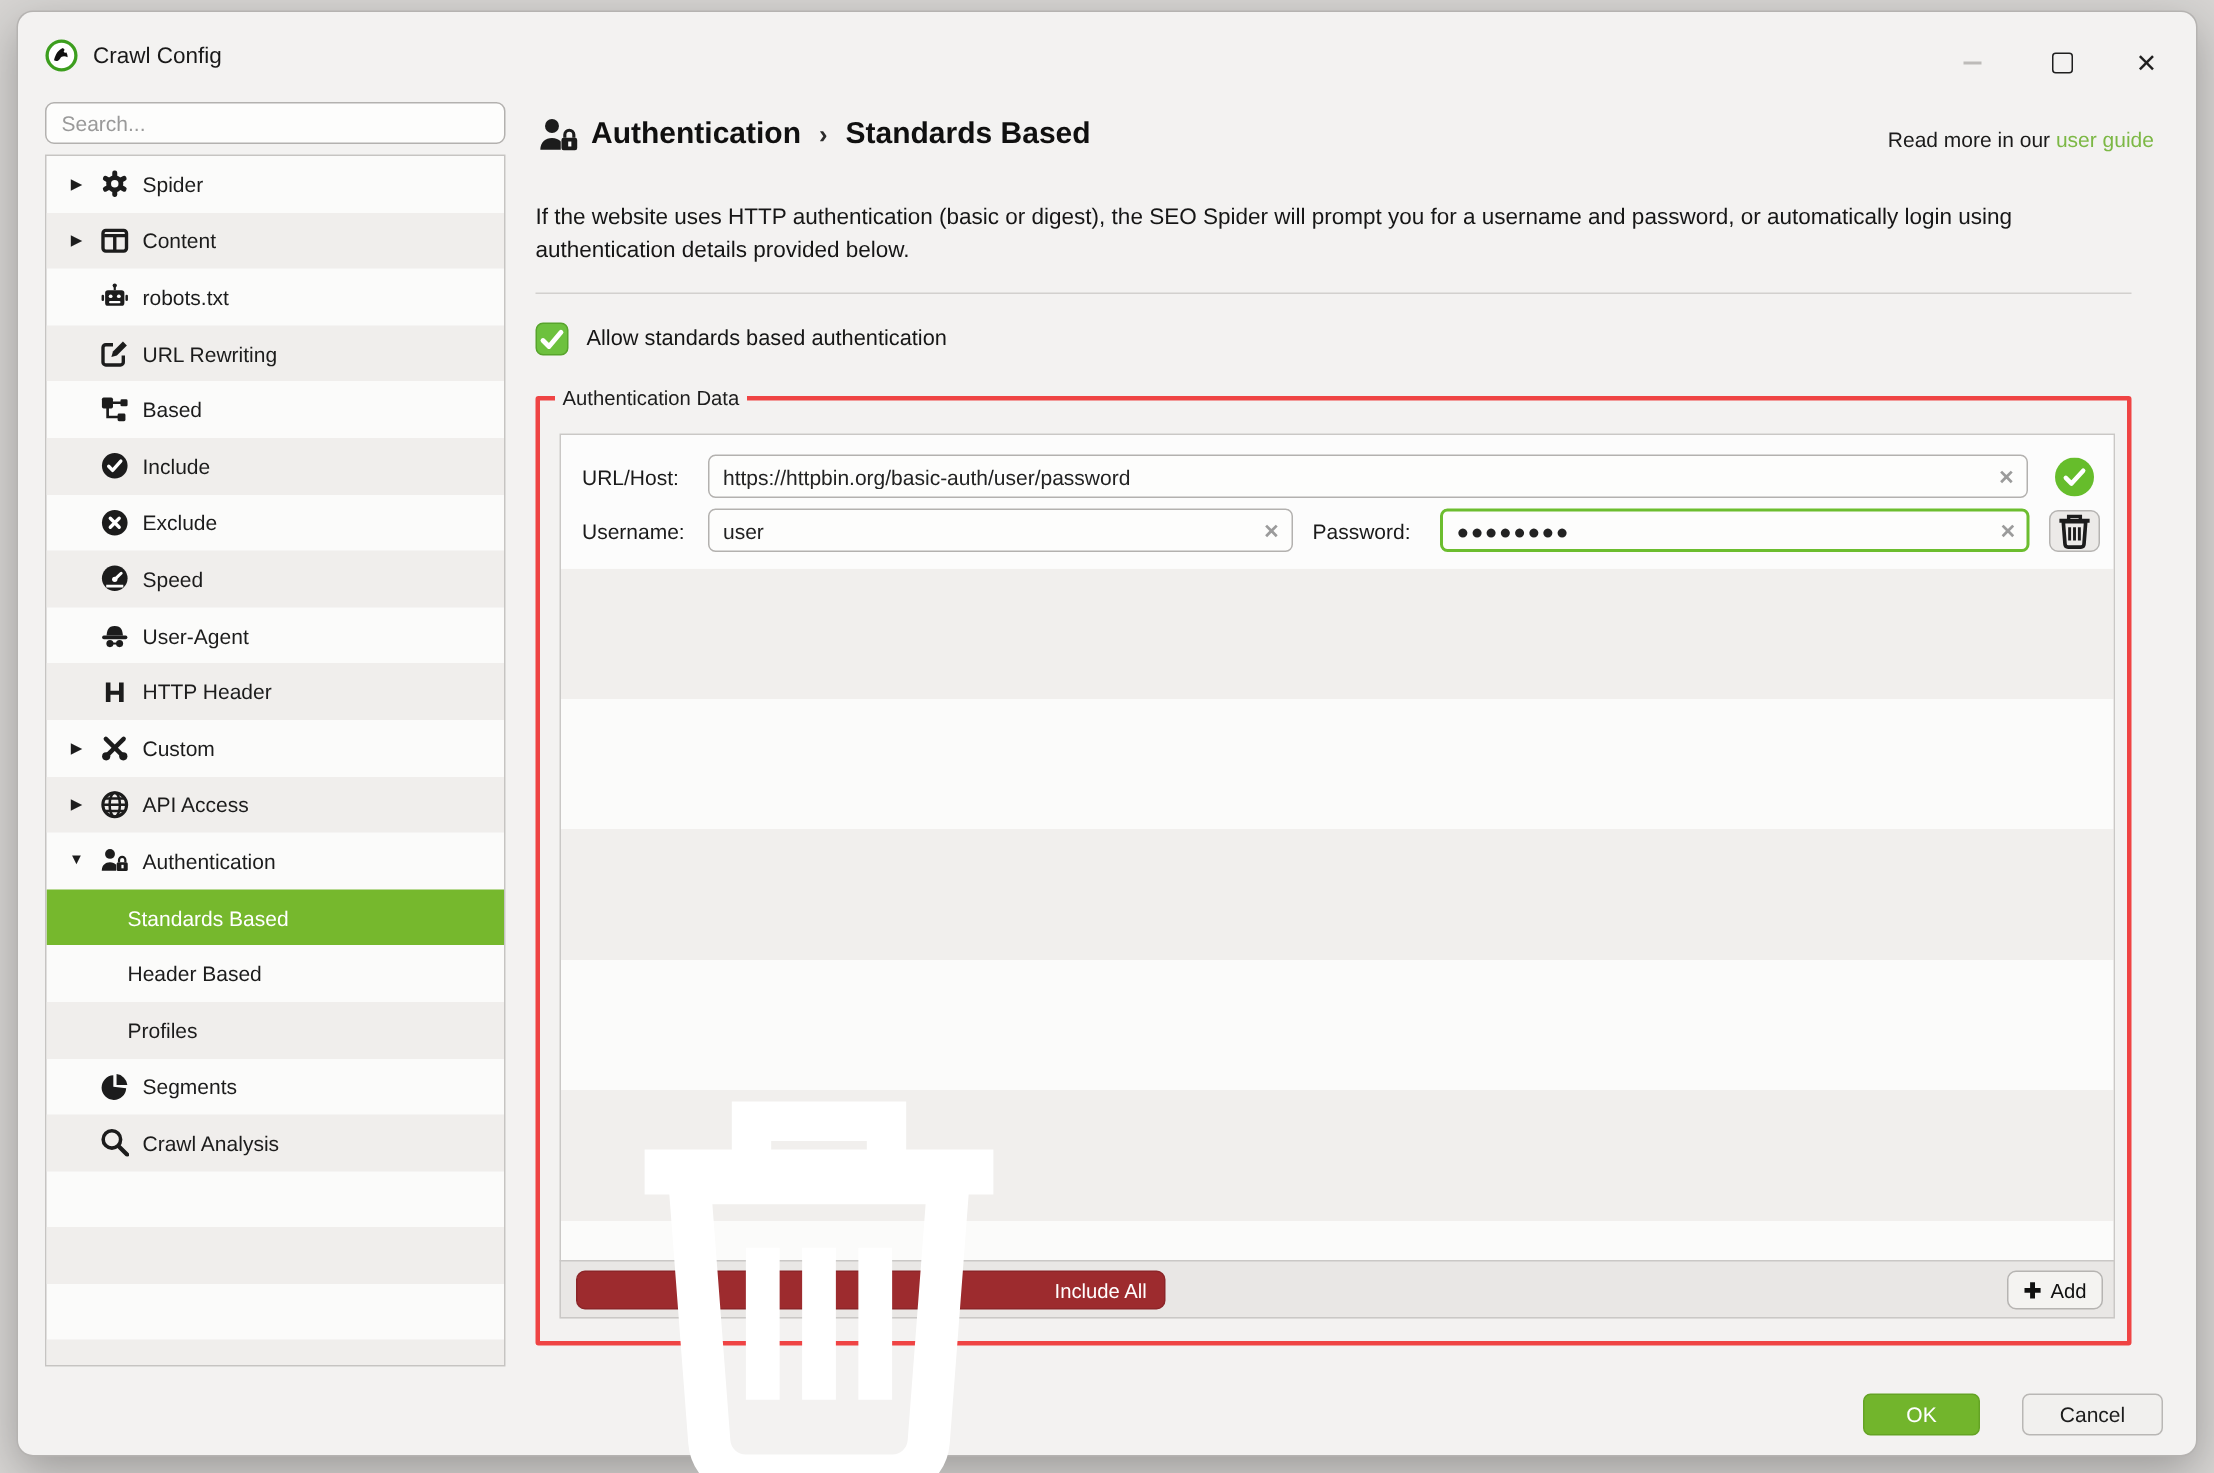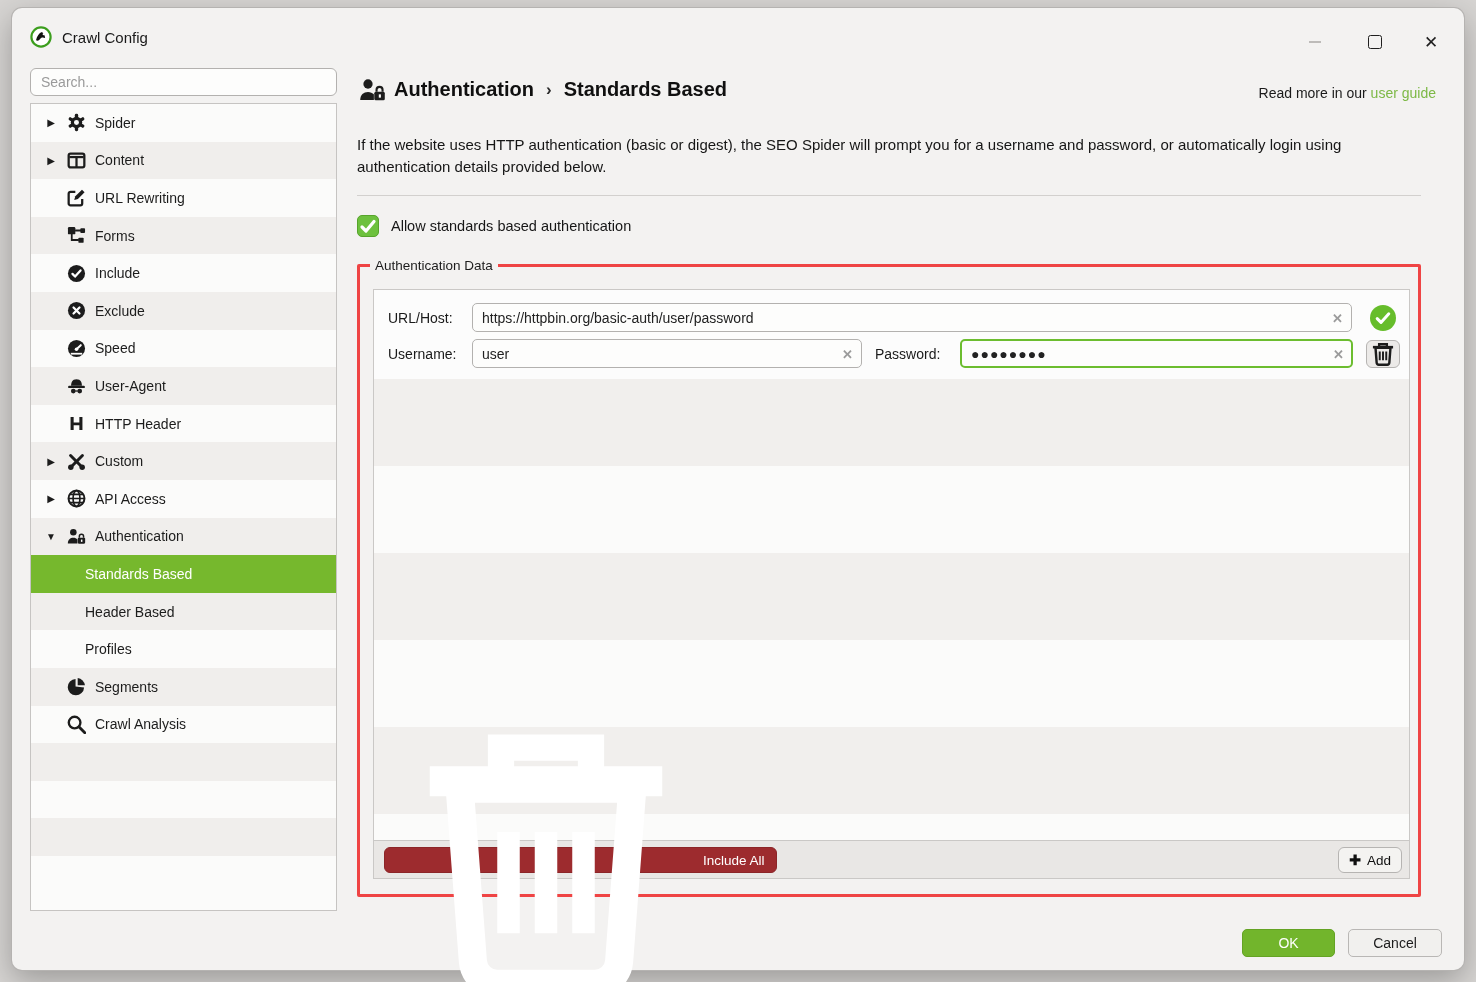--- a/index.html
+++ b/index.html
@@ -93,21 +93,21 @@
     background:#e9e7e5;border:1px solid #cac8c6;}
   .delete-all{position:absolute;left:10px;top:6px;height:26px;box-sizing:border-box;
     background:#9d2b2e;border:1px solid #8c2528;border-radius:6px;color:#fff;
     display:flex;align-items:center;gap:7px;padding:0 11px;font-size:13.5px;cursor:pointer;}
   .delete-all svg{width:14px;height:14px;}
   .add-btn{position:absolute;right:7px;top:6px;height:26px;box-sizing:border-box;
     background:#f4f3f1;border:1px solid #b6b4b2;border-radius:6px;color:#101010;
     display:flex;align-items:center;gap:6px;padding:0 10px;font-size:13.5px;cursor:pointer;}
   .add-btn .plus{font-size:14px;font-weight:bold;line-height:1;}
   
-  .ok-btn{position:absolute;left:1230px;top:921px;width:93px;height:28px;box-sizing:border-box;
+  .ok-btn{position:absolute;left:1230px;top:921px;width:78px;height:28px;box-sizing:border-box;
     background:#72b52c;border:1px solid #64a324;border-radius:5px;color:#fff;font-size:14px;
     display:flex;align-items:center;justify-content:center;cursor:pointer;}
   .cancel-btn{position:absolute;left:1336px;top:921px;width:94px;height:28px;box-sizing:border-box;
     background:#f1f0ee;border:1px solid #b9b7b5;border-radius:5px;color:#1d1d1d;font-size:14px;
     display:flex;align-items:center;justify-content:center;cursor:pointer;}
 </style>
 </head>
 <body>
 
 <div class="window">
@@ -150,34 +150,47 @@
       <div class="tree-row">
         <span class="arrow">▶</span>
         <span class="t-icon"><svg viewBox="0 0 16 16" fill="none">
             <rect x="1.4" y="2.2" width="13.2" height="11.6" rx="1.6" stroke="#1c1c1c" stroke-width="1.9"></rect>
             <path d="M2 5.1h12" stroke="#1c1c1c" stroke-width="1.9"></path>
             <path d="M8 5.5v8" stroke="#1c1c1c" stroke-width="1.9"></path>
           </svg></span>
         <span class="t-label">Content</span>
       </div>
       <div class="tree-row">
+        <span class="t-icon"><svg viewBox="0 0 16 16">
+            <circle cx="8" cy="2" r="1.2" fill="#1c1c1c"></circle>
+            <rect x="7.4" y="2.8" width="1.2" height="1.8" fill="#1c1c1c"></rect>
+            <rect x="2.6" y="4.6" width="10.8" height="8.8" rx="1.6" fill="#1c1c1c"></rect>
+            <rect x="0.6" y="7.2" width="1.4" height="3.4" rx="0.7" fill="#1c1c1c"></rect>
+            <rect x="14" y="7.2" width="1.4" height="3.4" rx="0.7" fill="#1c1c1c"></rect>
+            <circle cx="5.7" cy="8" r="1.05" fill="#fff"></circle>
+            <circle cx="10.3" cy="8" r="1.05" fill="#fff"></circle>
+            <rect x="4.8" y="10.6" width="6.4" height="1.3" rx="0.6" fill="#fff"></rect>
+          </svg></span>
+        <span class="t-label">robots.txt</span>
+      </div>
+      <div class="tree-row">
         <span class="t-icon"><svg viewBox="0 0 16 16" fill="none">
             <path d="M12.8 9.2V13a1.6 1.6 0 0 1-1.6 1.6H3A1.6 1.6 0 0 1 1.4 13V4.8A1.6 1.6 0 0 1 3 3.2h4" stroke="#1c1c1c" stroke-width="1.9"></path>
             <path d="M6.1 10.1l.9-3.1 5.6-5.6 2.2 2.2-5.6 5.6-3.1.9z" fill="#1c1c1c"></path>
           </svg></span>
         <span class="t-label">URL Rewriting</span>
       </div>
       <div class="tree-row">
         <span class="t-icon"><svg viewBox="0 0 16 16">
             <path d="M4 6v5.8h6M6.8 3.8h5.4" stroke="#1c1c1c" stroke-width="1.5" fill="none"></path>
             <rect x="0.8" y="0.8" width="6.2" height="6.2" rx="1" fill="#1c1c1c"></rect>
             <rect x="11.2" y="1.8" width="4" height="4" rx="0.8" fill="#1c1c1c"></rect>
             <rect x="9.6" y="9.8" width="4.4" height="4.4" rx="0.8" fill="#1c1c1c"></rect>
           </svg></span>
-        <span class="t-label">Forms</span>
+        <span class="t-label">Based</span>
       </div>
       <div class="tree-row">
         <span class="t-icon"><svg viewBox="0 0 16 16">
             <circle cx="8" cy="8" r="7.2" fill="#1c1c1c"></circle>
             <path d="M4.6 8.3l2.2 2.3 4.6-5.2" stroke="#fff" stroke-width="1.9" fill="none" stroke-linecap="round" stroke-linejoin="round"></path>
           </svg></span>
         <span class="t-label">Include</span>
       </div>
       <div class="tree-row">
         <span class="t-icon"><svg viewBox="0 0 16 16">

